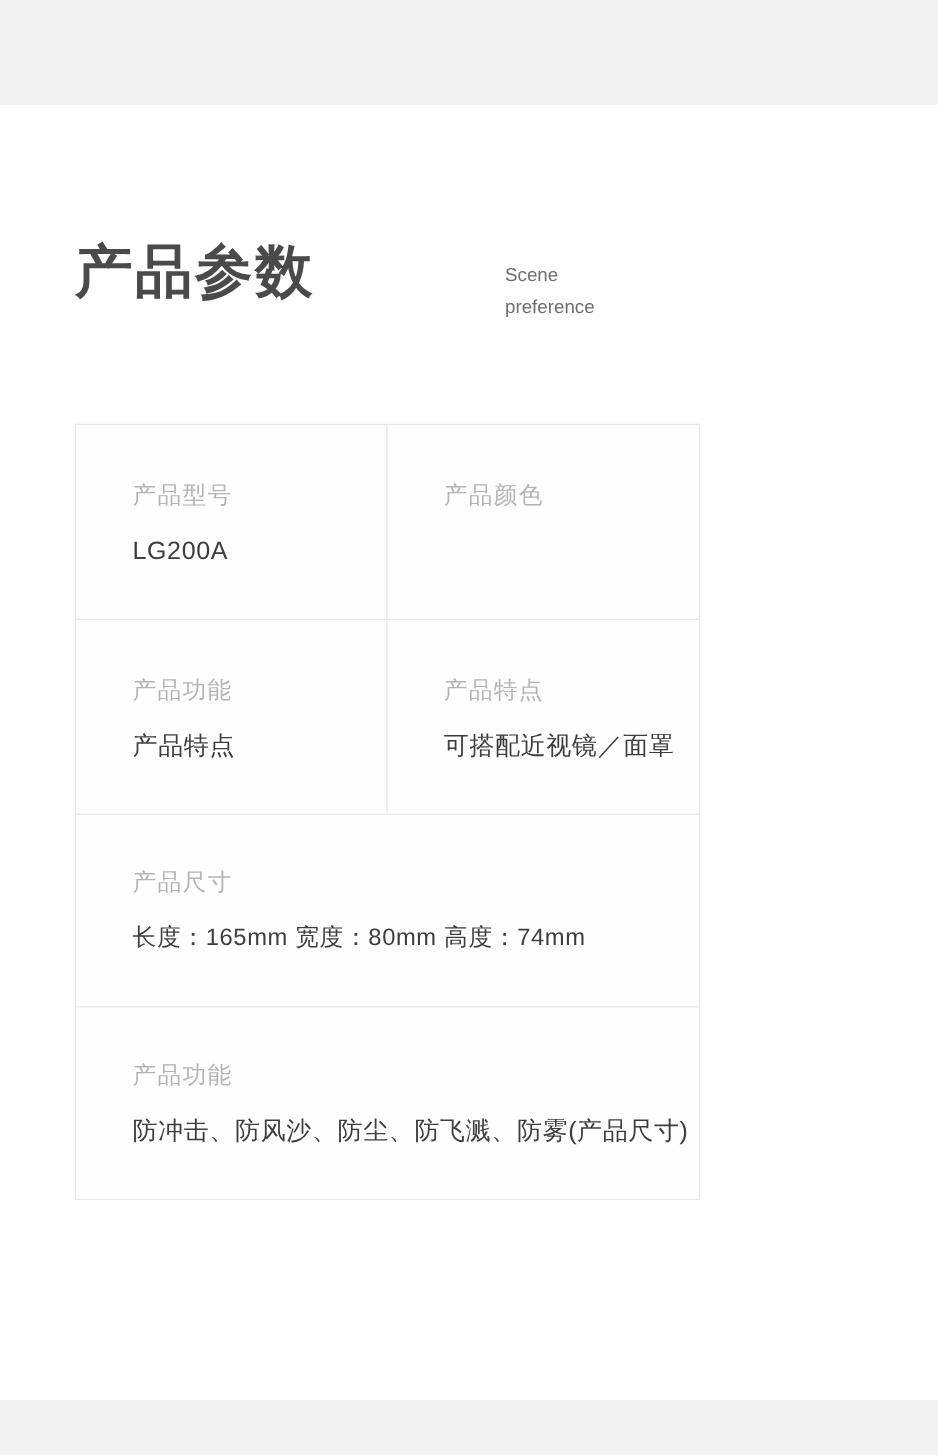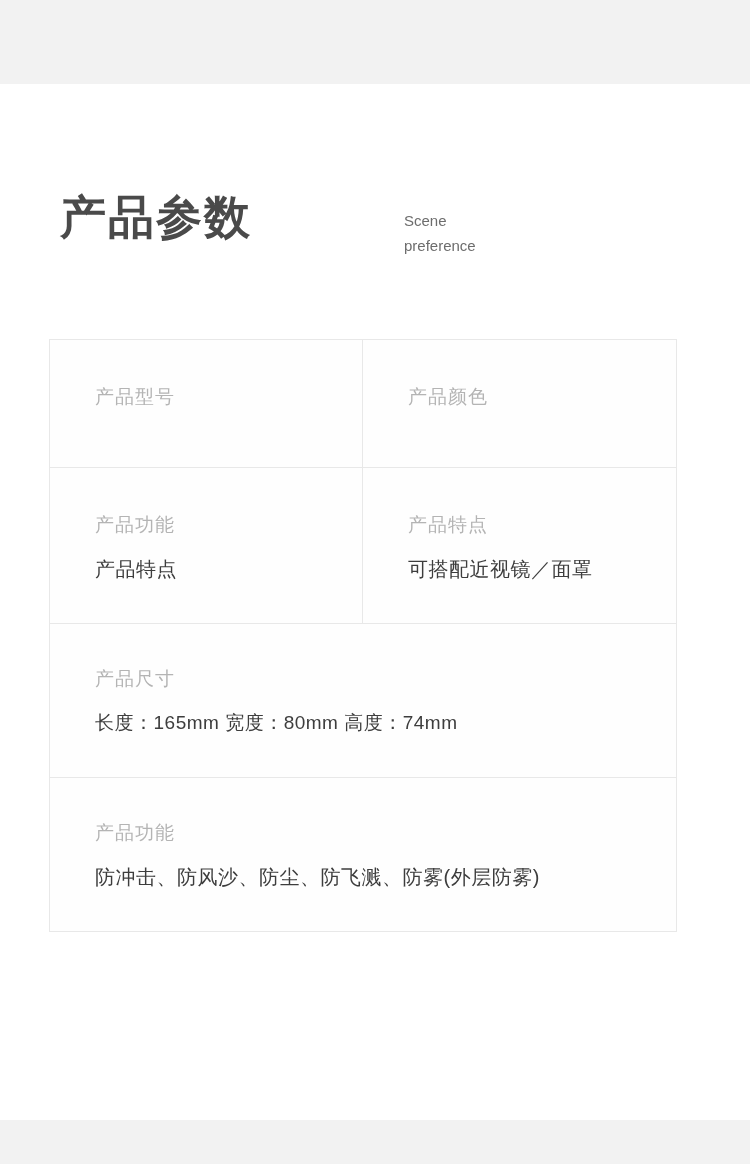--- a/index.html
+++ b/index.html
@@ -62,23 +62,23 @@
     top: 22px;
     width: 160px;
     font-size: 15px;
     color: #6d6d6d;
     line-height: 25px;
     font-family: "Liberation Sans", "DejaVu Sans", sans-serif;
   }
   
   .spec-table {
     position: absolute;
-    left: 49px;
+    left: 60px;
     top: 339px;
-    width: 628px;
+    width: 500px;
     border: 1px solid #e8e8e8;
     box-sizing: border-box;
     background: #fefefe;
   }
   .spec-row {
     display: flex;
     border-bottom: 1px solid #e8e8e8;
   }
   .spec-row:last-child {
     border-bottom: none;
@@ -125,20 +125,21 @@
       <div>Scene</div>
       <div>preference</div>
     </div>
   </div>
 
   <div class="spec-table">
 
     <div class="spec-row">
       <div class="spec-cell divider">
         <div class="spec-label">产品型号</div>
+        <div class="spec-value">LG200A</div>
       </div>
       <div class="spec-cell">
         <div class="spec-label">产品颜色</div>
       </div>
     </div>
 
     <div class="spec-row">
       <div class="spec-cell divider">
         <div class="spec-label">产品功能</div>
         <div class="spec-value">产品特点</div>
@@ -152,21 +153,21 @@
     <div class="spec-row">
       <div class="spec-cell full">
         <div class="spec-label">产品尺寸</div>
         <div class="spec-value small">长度：165mm  宽度：80mm  高度：74mm</div>
       </div>
     </div>
 
     <div class="spec-row">
       <div class="spec-cell full">
         <div class="spec-label">产品功能</div>
-        <div class="spec-value">防冲击、防风沙、防尘、防飞溅、防雾(外层防雾)</div>
+        <div class="spec-value">防冲击、防风沙、防尘、防飞溅、防雾(产品尺寸)</div>
       </div>
     </div>
 
   </div>
 
   <div class="bottom-strip"></div>
 
 </div>
 
 </body></html>

